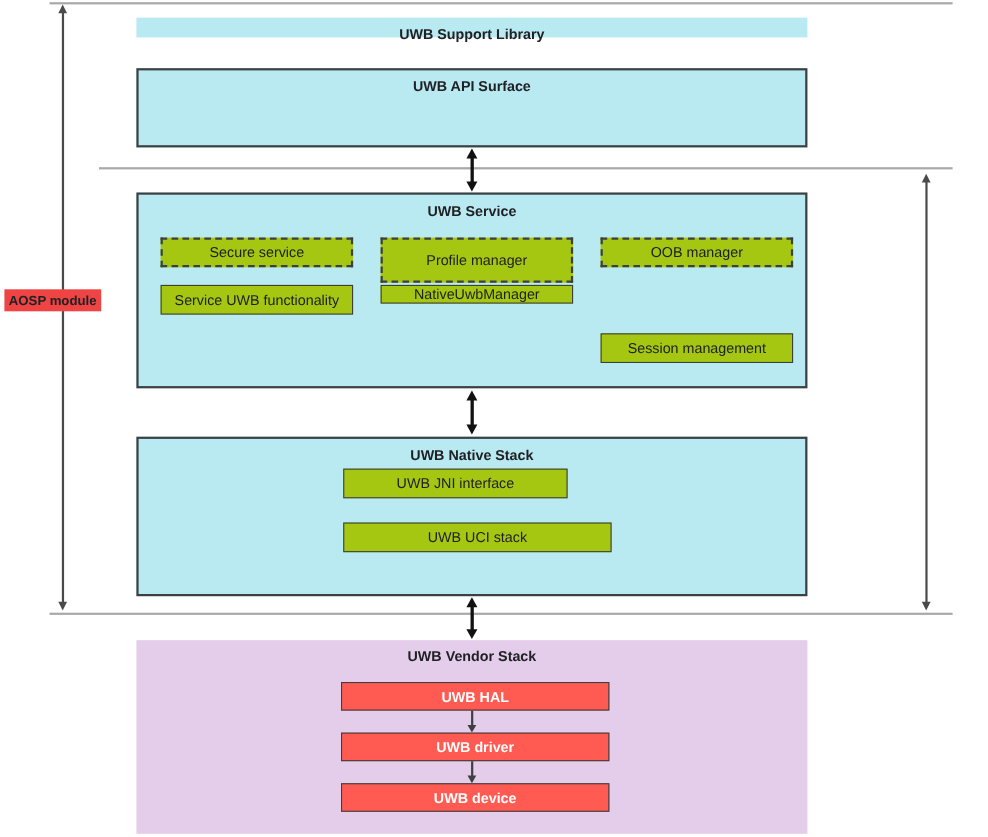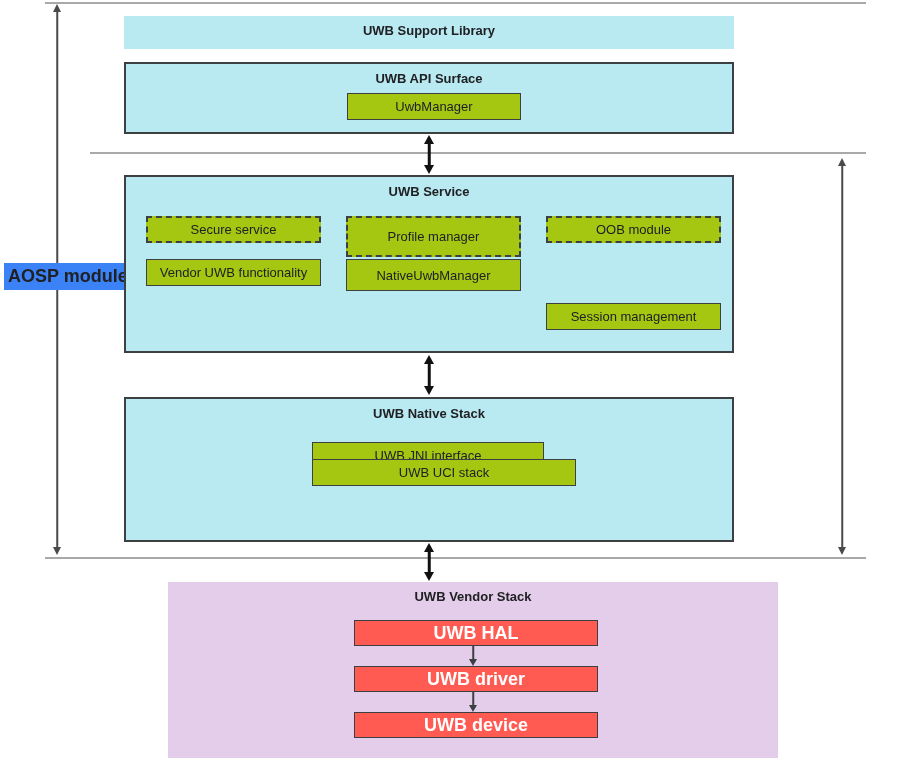--- a/index.html
+++ b/index.html
@@ -23,42 +23,42 @@
   .panel.bordered { border:2px solid var(--border); }
   .panel-title { text-align:center; font-weight:bold; font-size:13px; color:var(--text); padding-top:7px; }
 
   .gbox { position:absolute; background:var(--green); border:1.5px solid var(--border);
           display:flex; align-items:center; justify-content:center;
           font-size:13px; color:var(--text); }
   .gbox.dashed { border:2px dashed var(--border); }
 
   .rbox { position:absolute; background:var(--red); border:1.5px solid var(--border);
           display:flex; align-items:center; justify-content:center;
-          font-size:18px; font-weight:bold; color:#ffffff; }
+          font-size:13px; font-weight:bold; color:#ffffff; }
 
   
   .varrow { position:absolute; width:12px; }
   .varrow .shaft { position:absolute; left:50%; transform:translateX(-50%);
                    top:7px; bottom:7px; width:2.5px; background:var(--arrow_black); }
   .varrow .head-up { position:absolute; top:0; left:50%; transform:translateX(-50%);
                      width:0; height:0; border-left:5.5px solid transparent;
                      border-right:5.5px solid transparent; border-bottom:9px solid var(--arrow_black); }
   .varrow .head-down { position:absolute; bottom:0; left:50%; transform:translateX(-50%);
                        width:0; height:0; border-left:5.5px solid transparent;
                        border-right:5.5px solid transparent; border-top:9px solid var(--arrow_black); }
 
   .varrow.thin .shaft { width:1.5px; background:var(--arrow_gray); top:6px; bottom:6px; }
   .varrow.thin .head-up { border-left-width:4.5px; border-right-width:4.5px; border-bottom:8px solid var(--arrow_gray); }
   .varrow.thin .head-down { border-left-width:4.5px; border-right-width:4.5px; border-top:8px solid var(--arrow_gray); }
 
   .varrow.small .shaft { width:1.5px; background:var(--border); top:0; bottom:5px; }
   .varrow.small .head-down { border-left-width:4px; border-right-width:4px; border-top:7px solid var(--border); }
 
-  .side-label { position:absolute; background:#3b82f6; color:var(--text);
-                font-size:18px; padding:3px 4px; }
+  .side-label { position:absolute; background:#ef4444; color:var(--text);
+                font-size:12px; padding:3px 4px; }
   .side-label .bold { font-weight:bold; }
   .side-label div { line-height:16px; }
 </style>
 </head>
 <body>
 
 <div id="stage">
 
   <div class="hline" style="left:45px; top:2px; width:821px;"></div>
   <div class="hline" style="left:90px; top:152px; width:776px;"></div>
@@ -70,67 +70,66 @@
     <div class="head-down"></div>
   </div>
   <div class="side-label" style="left:4px; top:263px; font-weight:bold;">AOSP module</div>
 
   <div class="varrow thin" style="left:836px; top:158px; height:397px;">
     <div class="shaft"></div>
     <div class="head-up"></div>
     <div class="head-down"></div>
   </div>
 
-  <div class="panel" style="top:16px; height:33px;">
+  <div class="panel" style="top:16px; height:18px;">
     <div class="panel-title" style="padding-top:7px;">UWB Support Library</div>
   </div>
 
   <div class="panel bordered" style="top:62px; height:72px;">
     <div class="panel-title">UWB API Surface</div>
-    <div class="gbox" style="left:221px; top:29px; width:174px; height:27px;">UwbManager</div>
   </div>
 
   <div class="varrow" style="left:423px; top:135px; height:39px;">
     <div class="shaft"></div>
     <div class="head-up"></div>
     <div class="head-down"></div>
   </div>
 
   <div class="panel bordered" style="top:175px; height:178px;">
     <div class="panel-title">UWB Service</div>
 
     <div class="gbox dashed" style="left:20px; top:39px; width:175px; height:27px;text-align:center;">Secure service</div>
     <div class="gbox dashed" style="left:220px; top:39px; width:175px; height:41px;">Profile manager</div>
-    <div class="gbox dashed" style="left:420px; top:39px; width:175px; height:27px;">OOB module</div>
+    <div class="gbox dashed" style="left:420px; top:39px; width:175px; height:27px;">OOB manager</div>
 
-    <div class="gbox" style="left:20px; top:82px; width:175px; height:27px;">Vendor UWB functionality</div>
-    <div class="gbox" style="left:220px; top:82px; width:175px; height:32px;">NativeUwbManager</div>
+    <div class="gbox" style="left:20px; top:82px; width:175px; height:27px;">Service UWB functionality</div>
+    <div class="gbox" style="left:220px; top:82px; width:175px; height:17px;">NativeUwbManager</div>
     <div class="gbox" style="left:420px; top:82px; width:175px; height:27px;margin-top:44px;">Session management</div>
 
   </div>
 
   <div class="varrow" style="left:423px; top:355px; height:40px;">
     <div class="shaft"></div>
     <div class="head-up"></div>
     <div class="head-down"></div>
   </div>
 
   <div class="panel bordered" style="top:397px; height:145px;">
     <div class="panel-title">UWB Native Stack</div>
-    <div class="gbox" style="left:186px; top:43px; width:232px; height:27px;">UWB JNI interface</div>
-    <div class="gbox" style="left:186px; top:60px; width:264px; height:27px;">UWB UCI stack</div>
+    <div class="gbox" style="left:186px; top:27px; width:204px; height:27px;">UWB JNI interface</div>
+    <div class="gbox" style="left:186px; top:76px; width:244px; height:27px;">UWB UCI stack</div>
   </div>
 
   <div class="varrow" style="left:423px; top:543px; height:38px;">
     <div class="shaft"></div>
     <div class="head-up"></div>
     <div class="head-down"></div>
   </div>
 
-  <div class="panel" style="top:582px; height:176px; background:var(--lavender);margin-left:44px;">
+  <div class="panel" style="top:582px; height:176px; background:var(--lavender);">
     <div class="panel-title">UWB Vendor Stack</div>
 
     <div class="rbox" style="left:186px; top:38px; width:244px; height:26px;">UWB HAL</div>
 
     <div class="varrow small" style="left:299px; top:64px; height:20px;">
       <div class="shaft"></div>
       <div class="head-down"></div>
     </div>
 
     <div class="rbox" style="left:186px; top:84px; width:244px; height:26px;">UWB driver</div>

